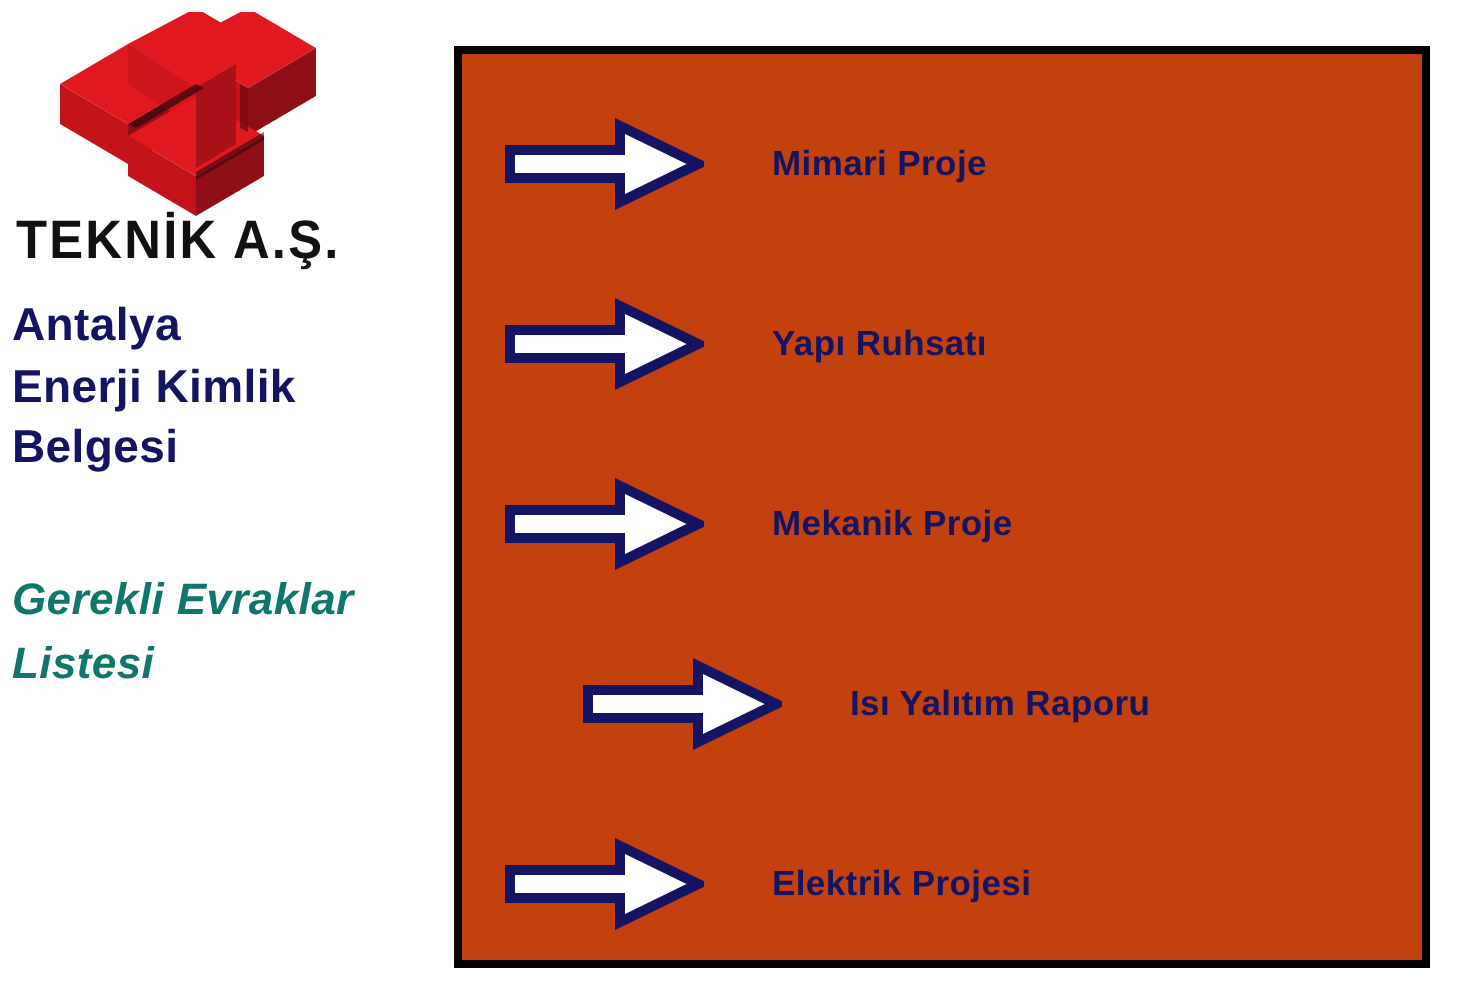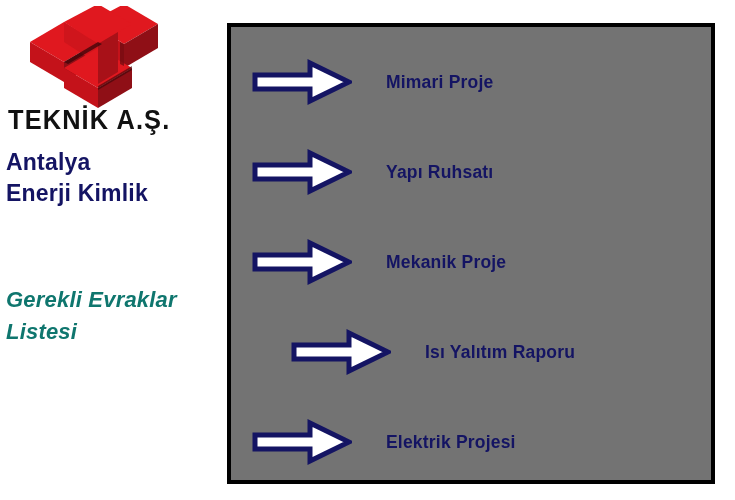--- a/index.html
+++ b/index.html
@@ -83,21 +83,21 @@
 
   
   #documents-panel {
     position: absolute;
     left: 227px;
     top: 23px;
     width: 488px;
     height: 461px;
     box-sizing: border-box;
     border: 4px solid #000000;
-    background: #737373;
+    background: #c2410c;
   }
   #documents-list {
     position: relative;
     width: 100%;
     height: 100%;
   }
   .document-row {
     position: absolute;
     left: 0;
     width: 100%;
@@ -157,20 +157,21 @@
         <polygon points="74,80 108,60 108,64 74,84" fill="#3a0509" opacity="0.6"></polygon>
         <polygon points="96,36 100,38 100,60 96,58" fill="#3a0509" opacity="0.5"></polygon>
       </svg>
     </div>
 
     <div id="company-name">TEKNİK A.Ş.</div>
 
     <div id="org-title">
       <span class="line">Antalya</span>
       <span class="line">Enerji Kimlik</span>
+      <span class="line">Belgesi</span>
     </div>
 
     <div id="doc-subtitle">
       <span class="line">Gerekli Evraklar</span>
       <span class="line">Listesi</span>
     </div>
 
   </div>
 
   <div id="documents-panel">

